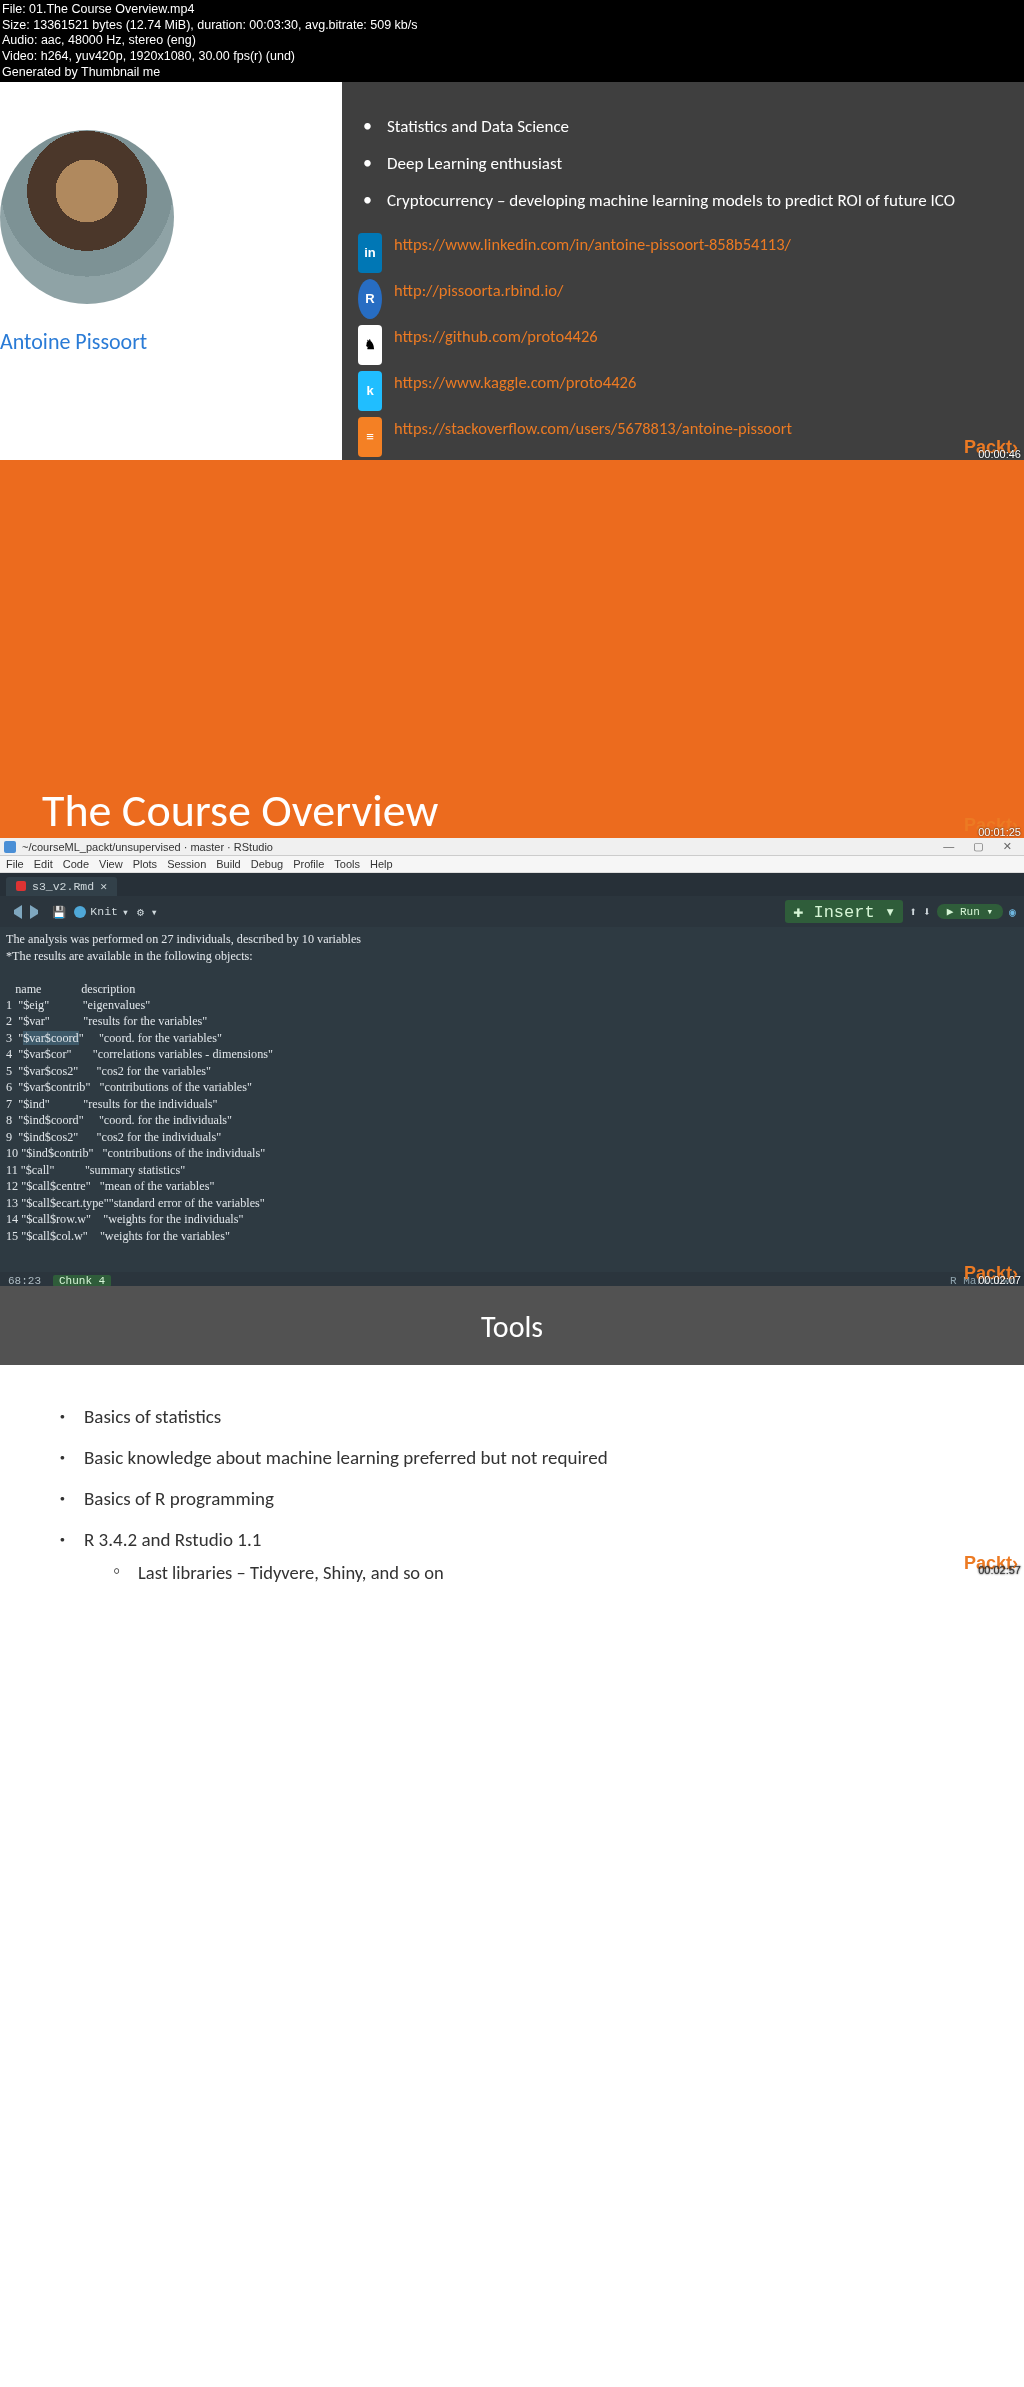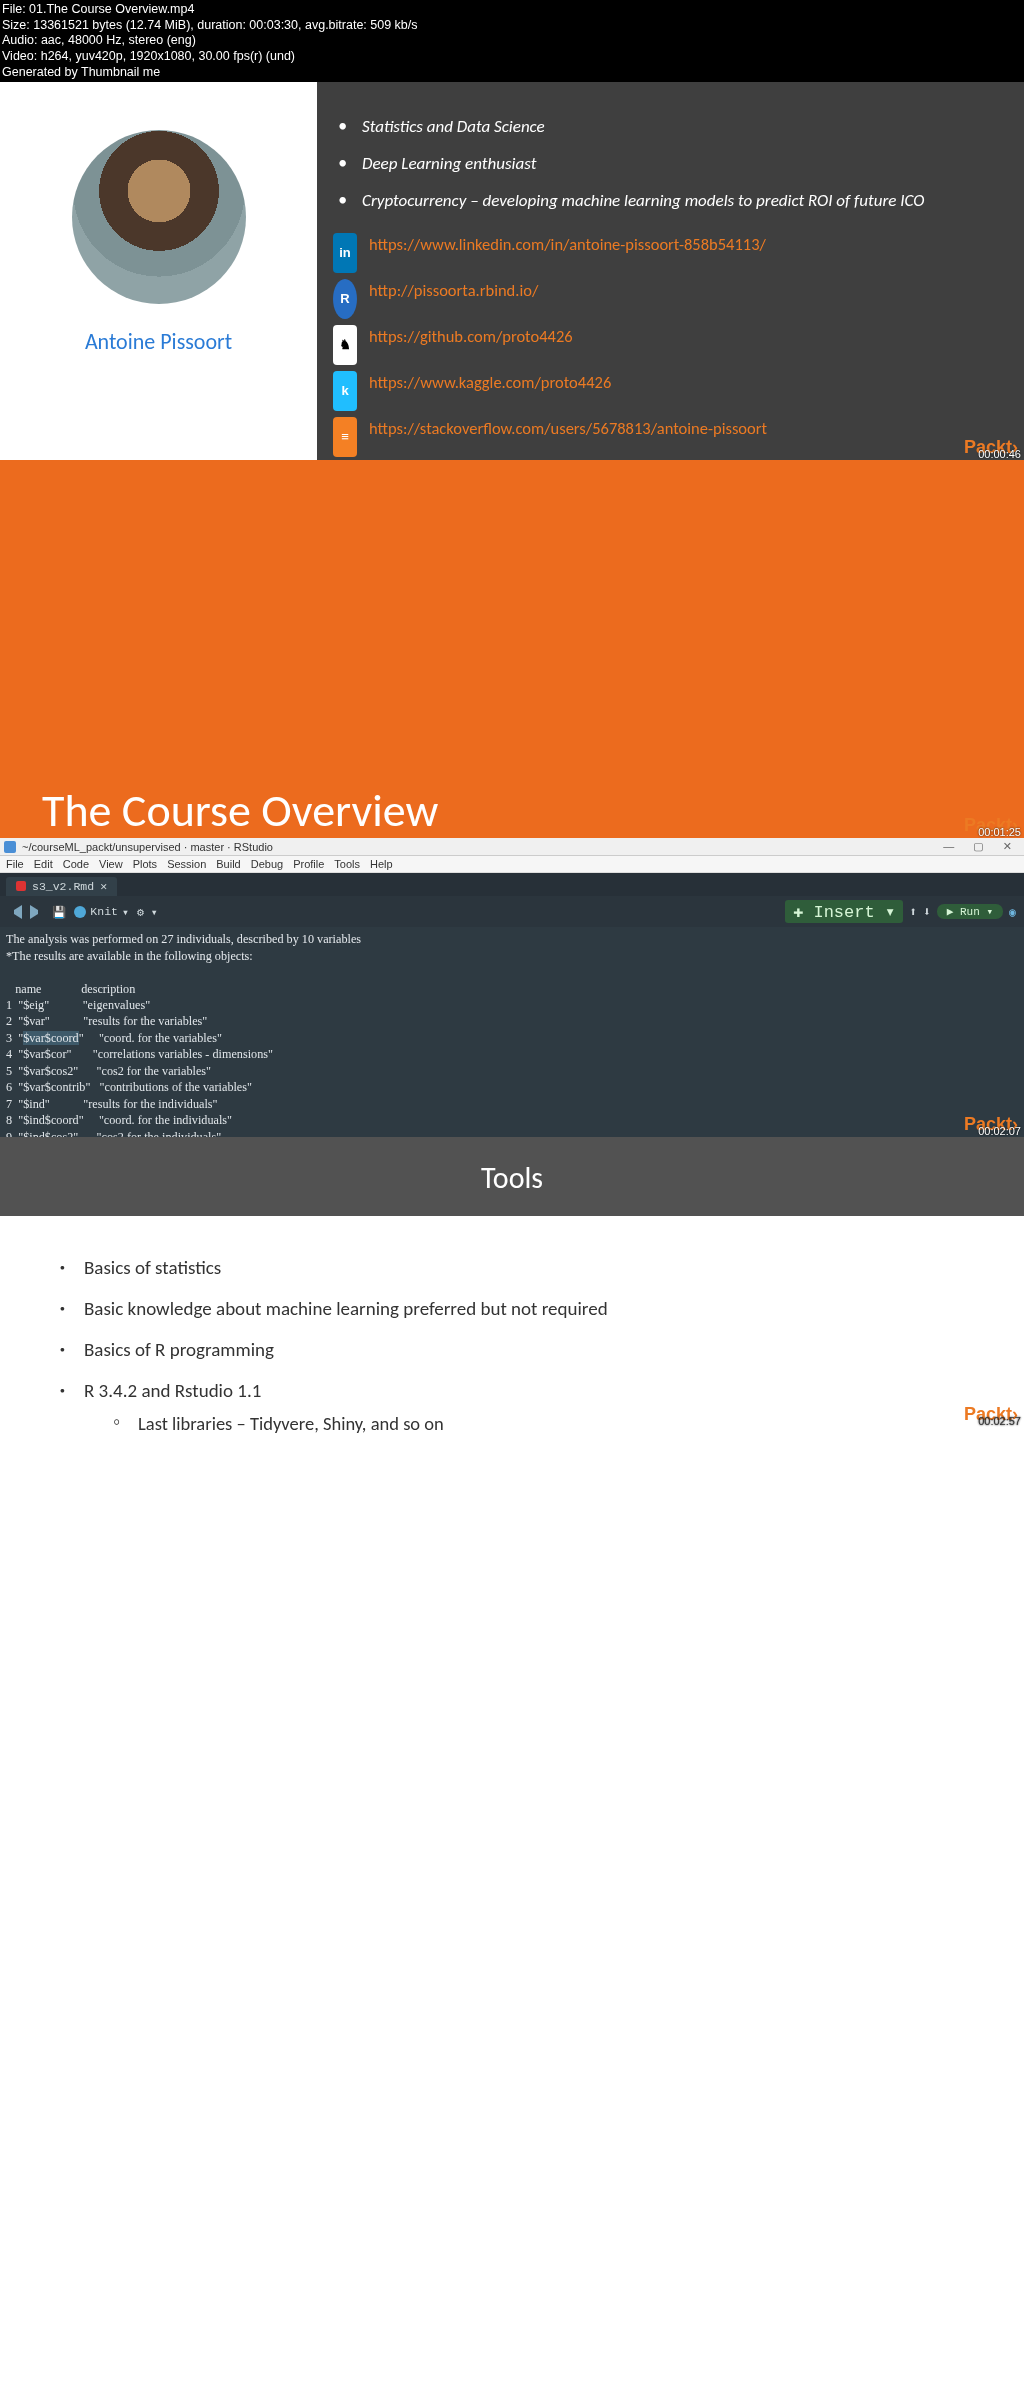--- a/index.html
+++ b/index.html
@@ -3,42 +3,42 @@
 <meta charset="utf-8">
 <style>
 * { margin:0; padding:0; box-sizing:border-box; }
 body { width:1024px; font-family:"Segoe UI",Calibri,Arial,sans-serif; color:#333; background:#fff; }
 
 .metadata { background:#000; color:#fff; font-family:"Segoe UI",Arial,sans-serif; font-size:12.5px; line-height:1.25; padding:2px 4px 2px 2px; }
 
 .slide { position:relative; }
 
 .slide1 { display:flex; height:378px; }
-.slide1 .left { width:317px; background:#fff; display:flex; flex-direction:column; align-items:center; padding-top:48px; }
+.slide1 .left { width:342px; background:#fff; display:flex; flex-direction:column; align-items:flex-start; padding-top:48px; }
 .avatar { width:174px; height:174px; border-radius:50%; background:radial-gradient(circle at 50% 35%,#b0895e 0 22%,#4b372a 22% 42%,#7d9295 42% 60%,#8fa3a6 60% 100%); }
 .author-name { margin-top:24px; color:#2a7bd6; font-size:22px; font-weight:400; }
 .slide1 .right { flex:1; background:#3f3f3f; color:#fff; padding:34px 20px 0 12px; font-size:17px; }
 .slide1 ul.bullets { list-style:none; margin:0 0 6px 3px; }
-.slide1 ul.bullets li { position:relative; padding:0 0 14px 30px; line-height:1.35;font-style:italic; }
+.slide1 ul.bullets li { position:relative; padding:0 0 14px 30px; line-height:1.35; }
 .slide1 ul.bullets li::before { content:"•"; position:absolute; left:6px; top:-2px; color:#fff; font-size:18px; }
 .link-row { display:flex; align-items:flex-start; margin:4px 0 6px 4px; gap:12px; }
 .link-row .icon { width:24px; height:40px; border-radius:4px; display:flex; align-items:center; justify-content:center; font-size:13px; font-weight:700; color:#fff; flex:none; font-family:Arial,sans-serif; }
 .icon.in { background:#0077b5; }
 .icon.r  { background:#276dc3; border-radius:50%; }
 .icon.gh { background:#fff; color:#000; }
 .icon.kg { background:#20beff; }
 .icon.so { background:#f48024; }
 .link-row a { color:#ec7a23; text-decoration:none; font-size:16.5px; line-height:1.35; word-break:break-all; }
 
 .packt-badge { position:absolute; right:6px; bottom:2px; color:#ec7a23; font-family:Arial,sans-serif; font-weight:700; font-size:18px; }
 .timestamp { position:absolute; right:3px; bottom:0px; color:#fff; font-size:11px; font-family:Arial; text-shadow:0 0 2px #000; }
 
 .slide2 { height:378px; background:#ec6b1e; color:#fff; display:flex; align-items:flex-end; padding-left:42px; font-size:46px; font-weight:300; }
 
-.slide3 { height:299px; background:#fff; position:relative; font-family:"Segoe UI",Arial,sans-serif; }
+.slide3 { height:448px; background:#fff; position:relative; font-family:"Segoe UI",Arial,sans-serif; }
 .rs-top { background:#f0f0f0; border-bottom:1px solid #ccc; font-size:11px; color:#333; padding:2px 4px; display:flex; align-items:center; gap:6px; }
 .rs-top .rs-icon { width:12px; height:12px; background:#4a8fd6; border-radius:2px; display:inline-block; }
 .rs-winbtns { margin-left:auto; color:#666; letter-spacing:8px; font-size:11px;}
 .rs-menu { background:#f6f6f6; border-bottom:1px solid #ddd; font-size:11px; padding:2px 6px; color:#333; display:flex; gap:10px; }
 .rs-editor { background:#2e3a42; color:#e1e6ea; font-family:"Consolas","Courier New",monospace; font-size:12.2px; }
 .rs-tabrow { background:#273038; padding:4px 6px 0 6px; display:flex; align-items:center; gap:8px; }
 .rs-tab { background:#324049; color:#cfd8dc; padding:2px 10px 3px 10px; border-radius:3px 3px 0 0; font-size:11.5px; display:flex; align-items:center; gap:6px;}
 .rs-tab .ticon{width:10px;height:10px;background:#d33;display:inline-block;border-radius:2px;}
 .rs-toolbar { background:#2b353d; padding:4px 8px; display:flex; align-items:center; gap:8px; color:#b8c5cc; font-size:11.5px;}
 .rs-tbico{width:14px;height:14px;display:inline-block;}

